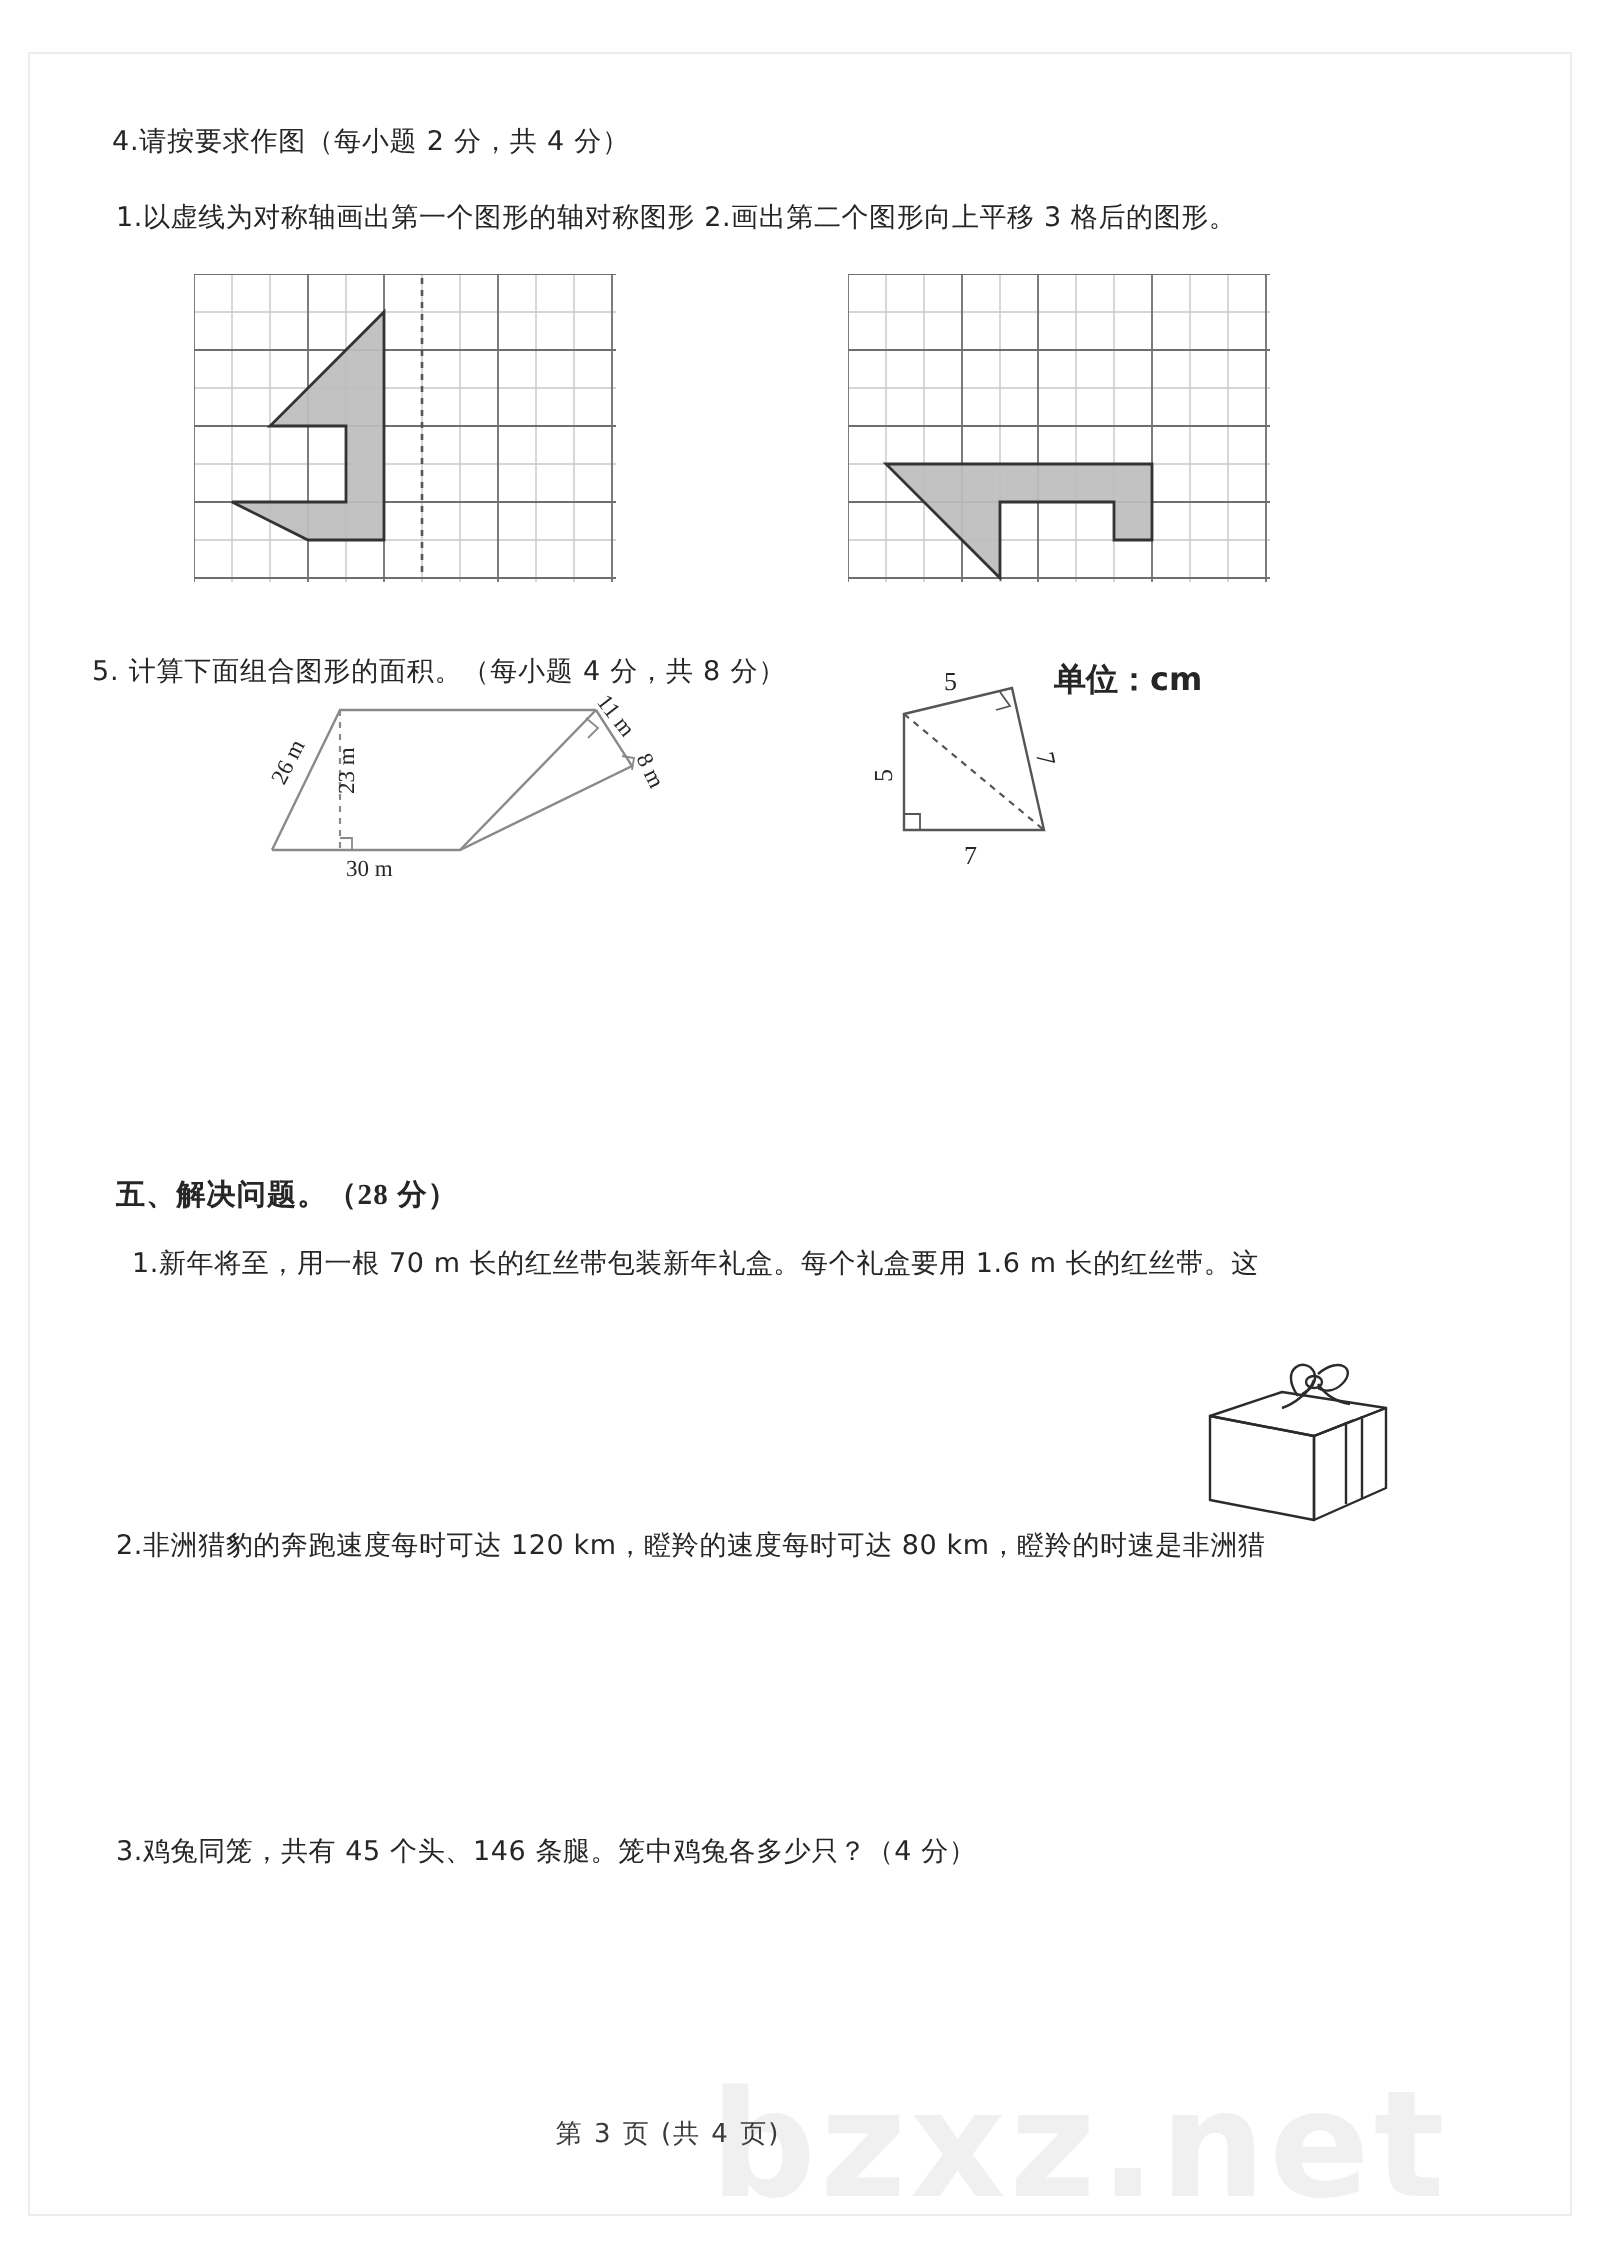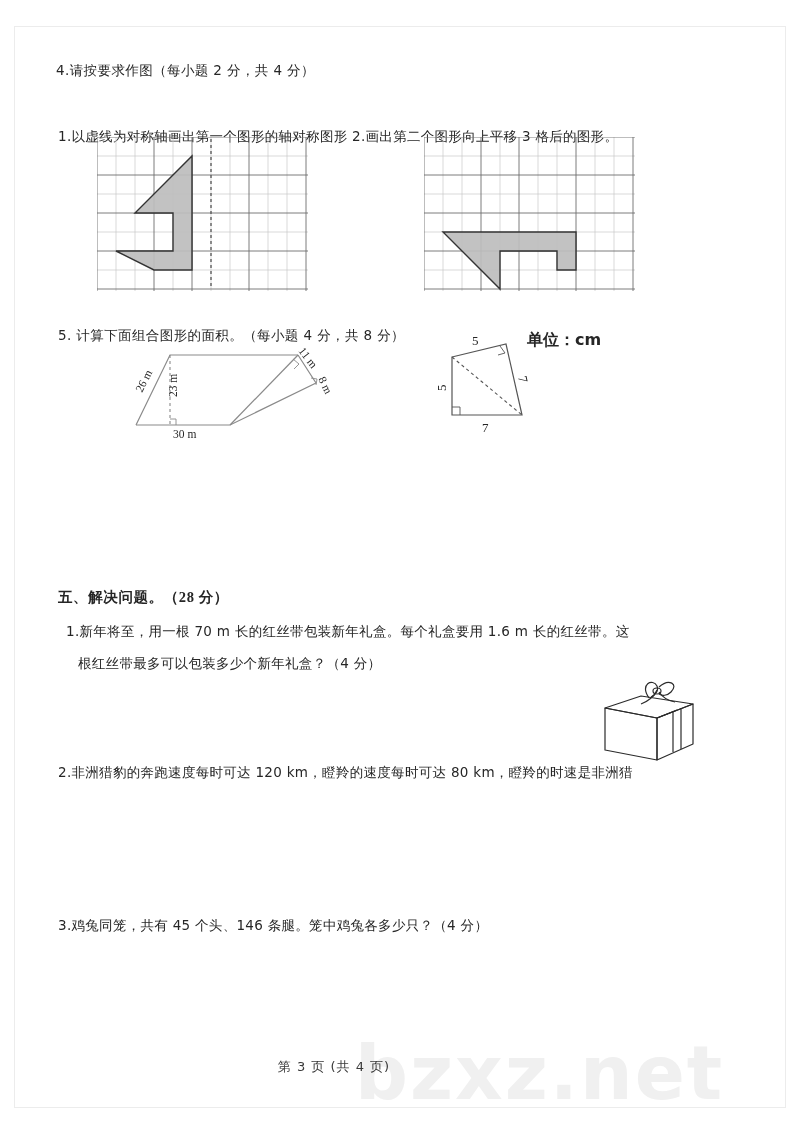--- a/index.html
+++ b/index.html
@@ -41,24 +41,23 @@
   
   #q4-head {
     left: 56px; top: 62px;
     font-size: 13.5px;
     letter-spacing: 0.4px;
   }
   #q4-sub {
     left: 58px; top: 100px;
     font-size: 13.5px;
     letter-spacing: 0.3px;
-    margin-top: 28px;
   }
   #q5-head {
-    left: 58px; top: 327px;
+    left: 46px; top: 327px;
     font-size: 13.5px;
     letter-spacing: 0.4px;
   }
   #sec5-head {
     left: 58px; top: 588px;
     font-size: 14.5px;
     font-weight: bold;
     letter-spacing: 0.6px;
     font-family: Liberation Serif, serif;
   }
@@ -231,21 +230,20 @@
       <text x="48" y="99" font-family="Liberation Serif, serif" font-size="13" fill="#262626">7</text>
       <text x="84" y="44" font-family="Liberation Serif, serif" font-size="13" fill="#262626" transform="rotate(78 84 44)">7</text>
     </svg>
   </div>
 
   <div class="txt cn" id="unit-label">单位：cm</div>
 
   <div class="txt cn" id="sec5-head">五、解决问题。（28 分）</div>
 
   <div class="txt cn" id="p1-l1">1.新年将至，用一根 70 m 长的红丝带包装新年礼盒。每个礼盒要用 1.6 m 长的红丝带。这</div>
-  <div class="txt cn" id="p1-l2">根红丝带最多可以包装多少个新年礼盒？（4 分）</div>
 
   <div class="fig" style="left:595px; top:678px;">
     <svg width="120" height="86" viewBox="0 0 120 86">
       <g fill="none" stroke="#2b2b2b" stroke-width="1.2" stroke-linejoin="round">
 
         <path d="M 10,30 L 10,72 L 62,82 L 62,40 Z"></path>
 
         <path d="M 10,30 L 46,18 L 98,26 L 62,40 Z"></path>
 
         <path d="M 62,40 L 98,26 L 98,66 L 62,82 Z"></path>

